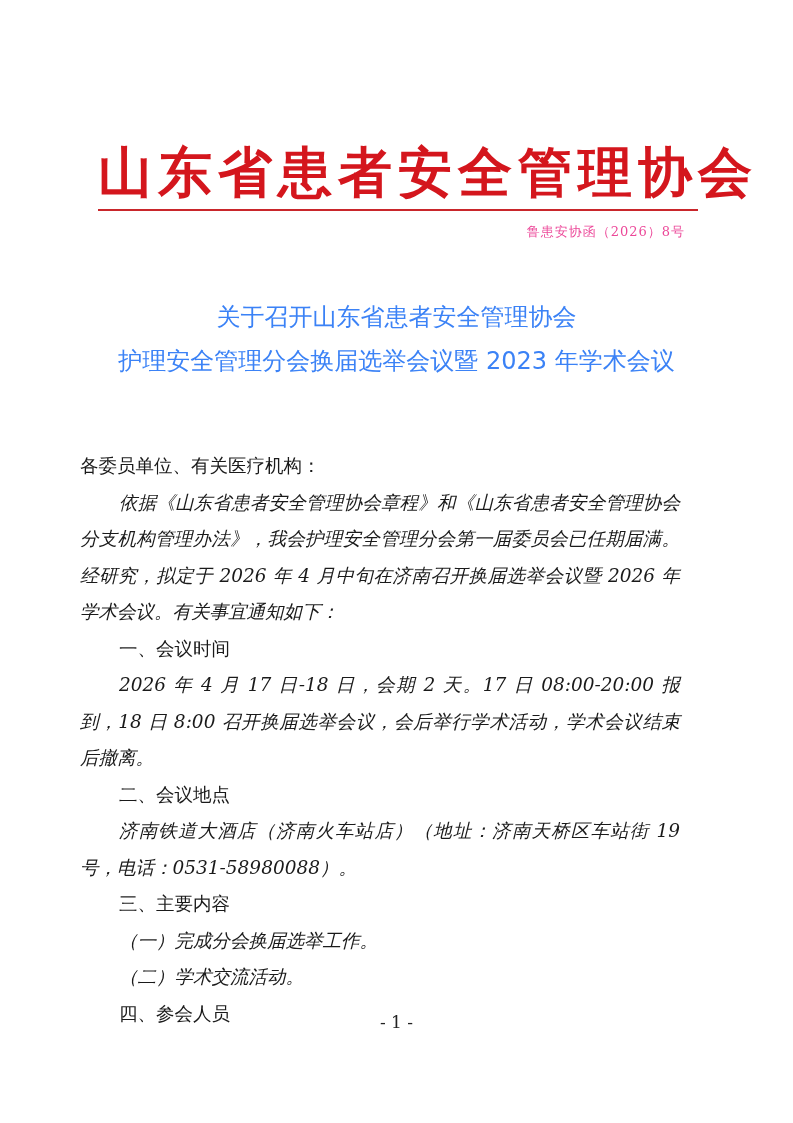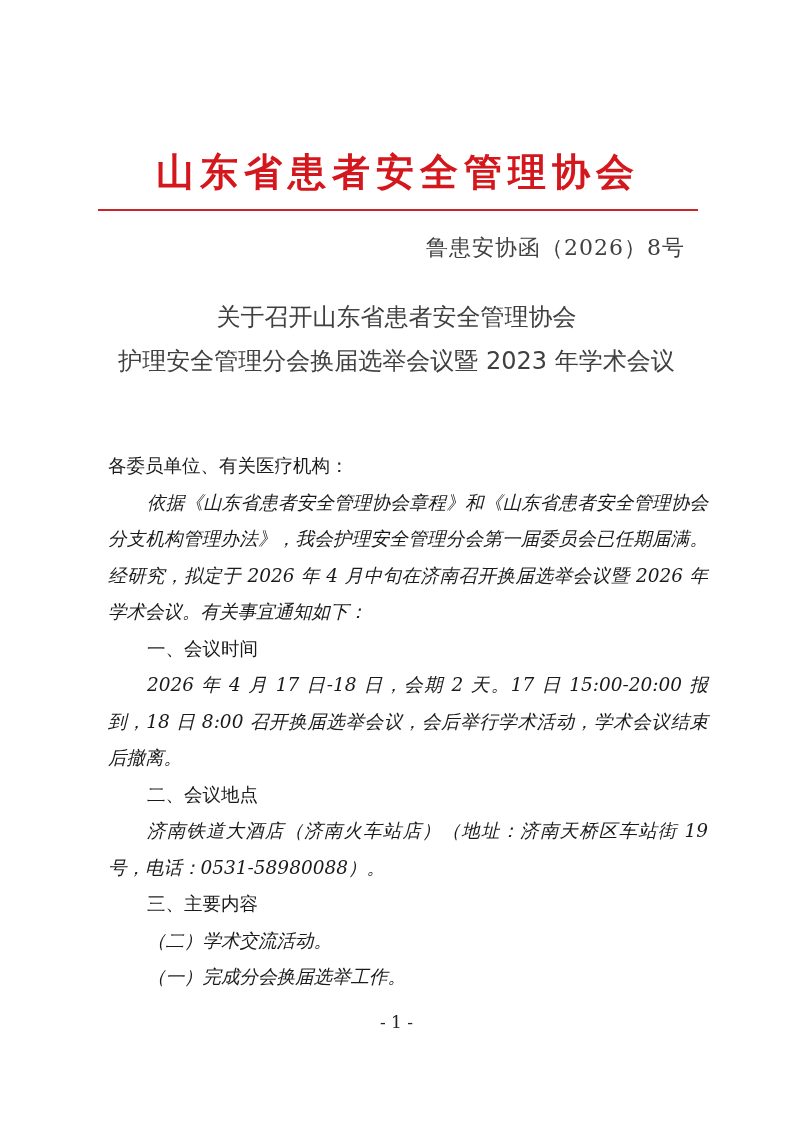--- a/index.html
+++ b/index.html
@@ -1,22 +1,22 @@
 <!DOCTYPE html>
 <html><head>
 <meta charset="utf-8">
 <style>
   html, body { margin: 0; padding: 0; background: #ffffff; }
   body { width: 793px; height: 1123px; position: relative; overflow: hidden; font-family: "DejaVu Serif", "Liberation Serif", serif; color: #1a1a1a; }
-  .header-title { position: absolute; left: 98px; top: 140px; width: 600px; font-family: "DejaVu Serif", serif; font-size: 38px; font-weight: bold; color: #d4161d; letter-spacing: 6px; white-space: nowrap; line-height: 64px; text-align: center; }
+  .header-title { position: absolute; left: 98px; top: 140px; width: 600px; font-family: "DejaVu Serif", serif; font-size: 54px; font-weight: bold; color: #d4161d; letter-spacing: 6px; white-space: nowrap; line-height: 64px; text-align: center; }
   .red-rule { position: absolute; left: 98px; top: 209px; width: 600px; height: 2px; background: #c9262b; }
-  .doc-number { position: absolute; right: 108px; top: 233px; font-size: 22px; color: #404040; letter-spacing: 1px; }
-  .doc-title { position: absolute; left: 0; width: 793px; top: 295px; text-align: center; font-family: "DejaVu Sans", "Liberation Sans", sans-serif; font-size: 24px; line-height: 44px; color: #404040; }
+  .doc-number { position: absolute; right: 108px; top: 223px; font-size: 13px; color: #ec4899; letter-spacing: 1px; }
+  .doc-title { position: absolute; left: 0; width: 793px; top: 295px; text-align: center; font-family: "DejaVu Sans", "Liberation Sans", sans-serif; font-size: 24px; line-height: 44px; color: #3b82f6; }
   .doc-title div { white-space: nowrap; }
-  .body { position: absolute; left: 108px; top: 448px; width: 600px; font-size: 18.5px; line-height: 36.5px; color: #1a1a1a; }
+  .body { position: absolute; left: 80px; top: 448px; width: 600px; font-size: 18.5px; line-height: 36.5px; color: #1a1a1a; }
   .body p { margin: 0; text-align: justify; }
   .indent { text-indent: 39px; font-style: italic; }
   .heading { padding-left: 39px; font-family: "DejaVu Sans", sans-serif; }
   .page-num { position: absolute; left: 0; width: 793px; top: 1012px; text-align: center; font-size: 17px; color: #222; }
 </style>
 </head>
 <body>
 
 <div class="header-title">山东省患者安全管理协会</div>
 <div class="red-rule"></div>
@@ -26,24 +26,25 @@
 <div class="doc-title">
   <div>关于召开山东省患者安全管理协会</div>
   <div>护理安全管理分会换届选举会议暨 2023 年学术会议</div>
 </div>
 
 <div class="body">
   <p>各委员单位、有关医疗机构：</p>
   <p class="indent">依据《山东省患者安全管理协会章程》和《山东省患者安全管理协会分支机构管理办法》，我会护理安全管理分会第一届委员会已任期届满。经研究，拟定于 2026 年 4 月中旬在济南召开换届选举会议暨 2026 年学术会议。有关事宜通知如下：</p>
 
   <p class="heading">一、会议时间</p>
-  <p class="indent">2026 年 4 月 17 日-18 日，会期 2 天。17 日 15:00-20:00 报到，18 日 8:00 召开换届选举会议，会后举行学术活动，学术会议结束后撤离。</p>
+  <p class="indent">2026 年 4 月 17 日-18 日，会期 2 天。17 日 08:00-20:00 报到，18 日 8:00 召开换届选举会议，会后举行学术活动，学术会议结束后撤离。</p>
 
   <p class="heading">二、会议地点</p>
   <p class="indent">济南铁道大酒店（济南火车站店）（地址：济南天桥区车站街 19 号，电话：0531-58980088）。</p>
 
   <p class="heading">三、主要内容</p>
+  <p class="indent">（一）完成分会换届选举工作。</p>
   <p class="indent">（二）学术交流活动。</p>
-  <p class="indent">（一）完成分会换届选举工作。</p>
 
+  <p class="heading">四、参会人员</p>
 </div>
 
 <div class="page-num">- 1 -</div>
 
 </body></html>

